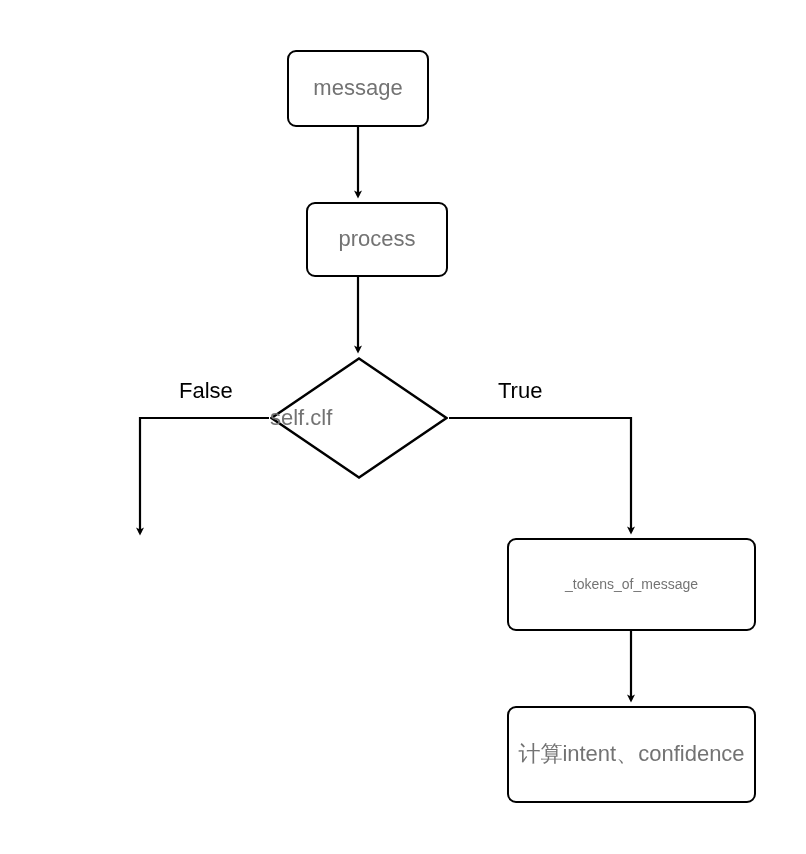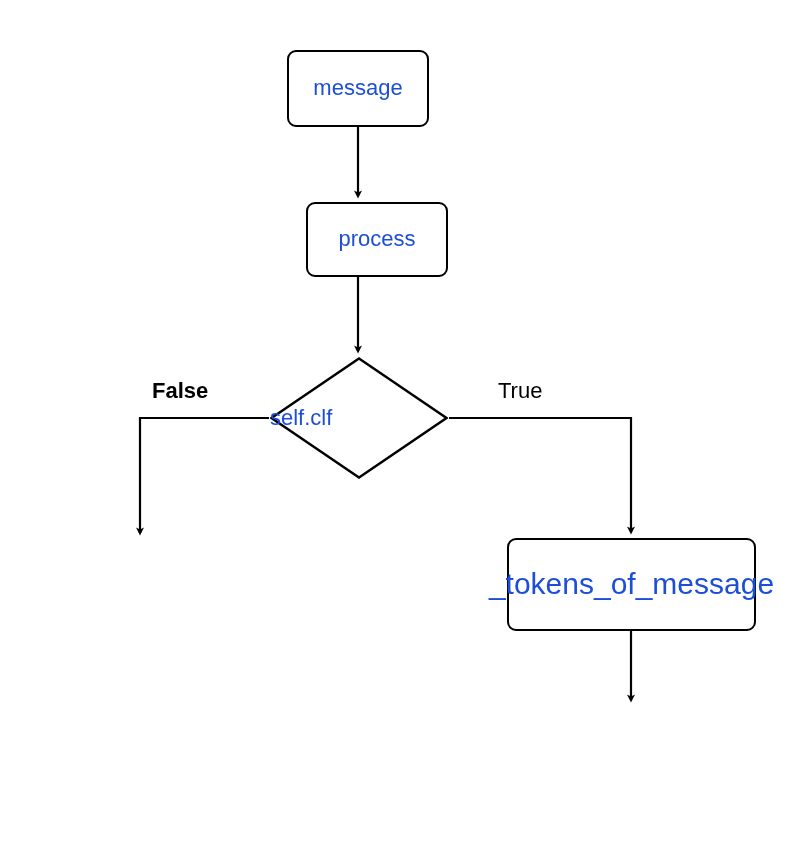--- a/index.html
+++ b/index.html
@@ -34,30 +34,30 @@
     display: flex;
     align-items: center;
     justify-content: center;
     text-align: center;
     color: #000000;
     z-index: 2;
   }
   .node-label {
     white-space: nowrap;
     line-height: 1.22;
-    color: #1d4ed8;
+    color: #737373;
   }
   .node-label.two-line {
     white-space: pre-line;
   }
   
   #node-message   { left: 287px; top: 50px;  width: 142px; height: 77px;  font-size: 22px; }
   #node-process   { left: 287px; top: 202px; width: 142px; height: 75px;  font-size: 22px; margin-left: 19px; }
   #node-set-none  { left: 50px;  top: 539px; width: 181px; height: 94px;  font-size: 21px; }
-  #node-tokens    { left: 507px; top: 538px; width: 249px; height: 93px;  font-size: 30px; }
+  #node-tokens    { left: 507px; top: 538px; width: 249px; height: 93px;  font-size: 14px; }
   #node-compute   { left: 507px; top: 706px; width: 249px; height: 97px;  font-size: 22px; }
 
   
   #node-set-none .node-label { overflow: visible; }
   #node-compute .node-label  { overflow: visible; }
 
   
   #node-decision {
     position: absolute;
     left: 270px;
@@ -80,21 +80,21 @@
     color: #000000;
   }
   
   .branch-label {
     position: absolute;
     font-size: 22px;
     color: #000000;
     white-space: nowrap;
     z-index: 3;
   }
-  #label-false { left: 152px; top: 378px; font-weight: bold; }
+  #label-false { left: 179px; top: 378px; }
   #label-true  { left: 498px; top: 378px; }
 </style>
 </head>
 <body>
 
 <div id="canvas">
 
   <svg class="edges" viewBox="0 0 806 854" xmlns="http://www.w3.org/2000/svg">
     <defs>
       <marker id="arrowhead" markerWidth="10" markerHeight="10" refX="5.6" refY="4" orient="auto" markerUnits="userSpaceOnUse">
@@ -141,14 +141,17 @@
   </div>
 
   <span class="branch-label" id="label-false">False</span>
   <span class="branch-label" id="label-true">True</span>
 
 
   <div class="node" id="node-tokens">
     <span class="node-label">_tokens_of_message</span>
   </div>
 
+  <div class="node" id="node-compute">
+    <span class="node-label">计算intent、confidence</span>
+  </div>
 
 </div>
 
 </body></html>

